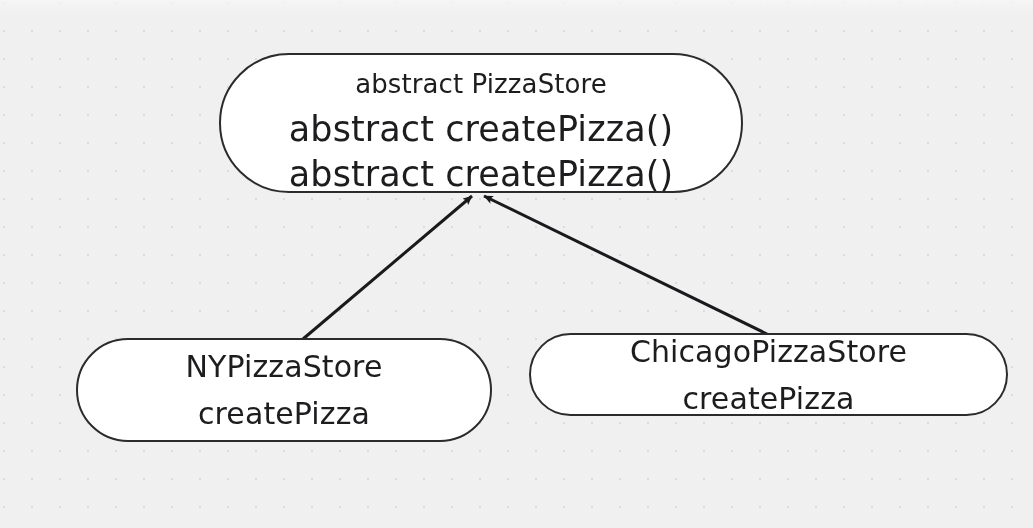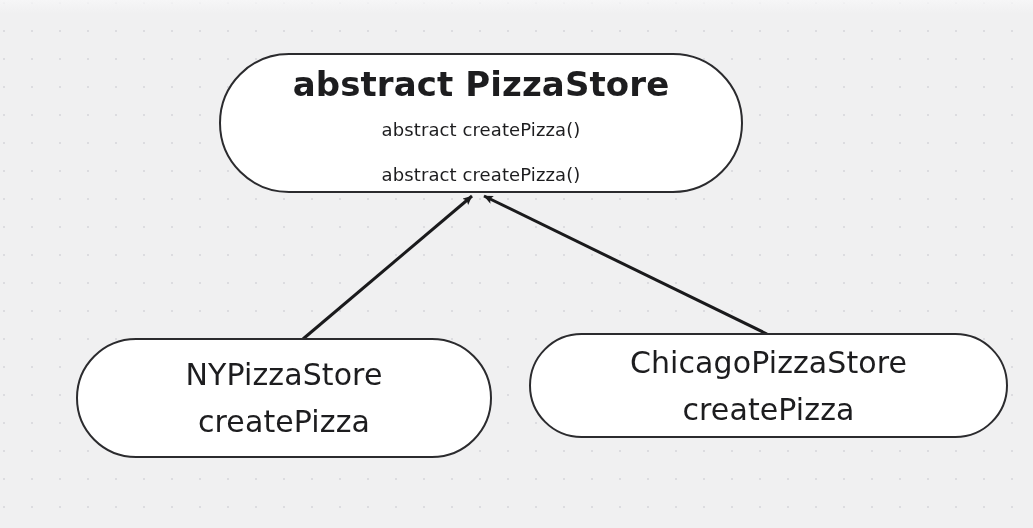--- a/index.html
+++ b/index.html
@@ -67,43 +67,43 @@
 
   #node-pizzastore {
     left: 219px;
     top: 53px;
     width: 524px;
     height: 140px;
     padding-top: 6px;
     justify-content: flex-start;
   }
   #node-pizzastore .node-title {
-    font-size: 34px;
-    font-weight: 700;
+    font-size: 26px;
+    font-weight: 400;
     line-height: 46px;
     letter-spacing: 0.1px;
   }
   #node-pizzastore .node-method {
-    font-size: 18px;
+    font-size: 35px;
     font-weight: 400;
     line-height: 45px;
     letter-spacing: 0.1px;
   }
 
   #node-nypizzastore {
     left: 76px;
     top: 338px;
     width: 416px;
-    height: 120px;
+    height: 104px;
   }
   #node-chicagopizzastore {
     left: 529px;
     top: 333px;
     width: 479px;
-    height: 105px;
+    height: 83px;
   }
   #node-nypizzastore .node-line,
   #node-chicagopizzastore .node-line {
     font-size: 30px;
     font-weight: 400;
     line-height: 47px;
     letter-spacing: 0.1px;
   }
 </style>
 </head>

